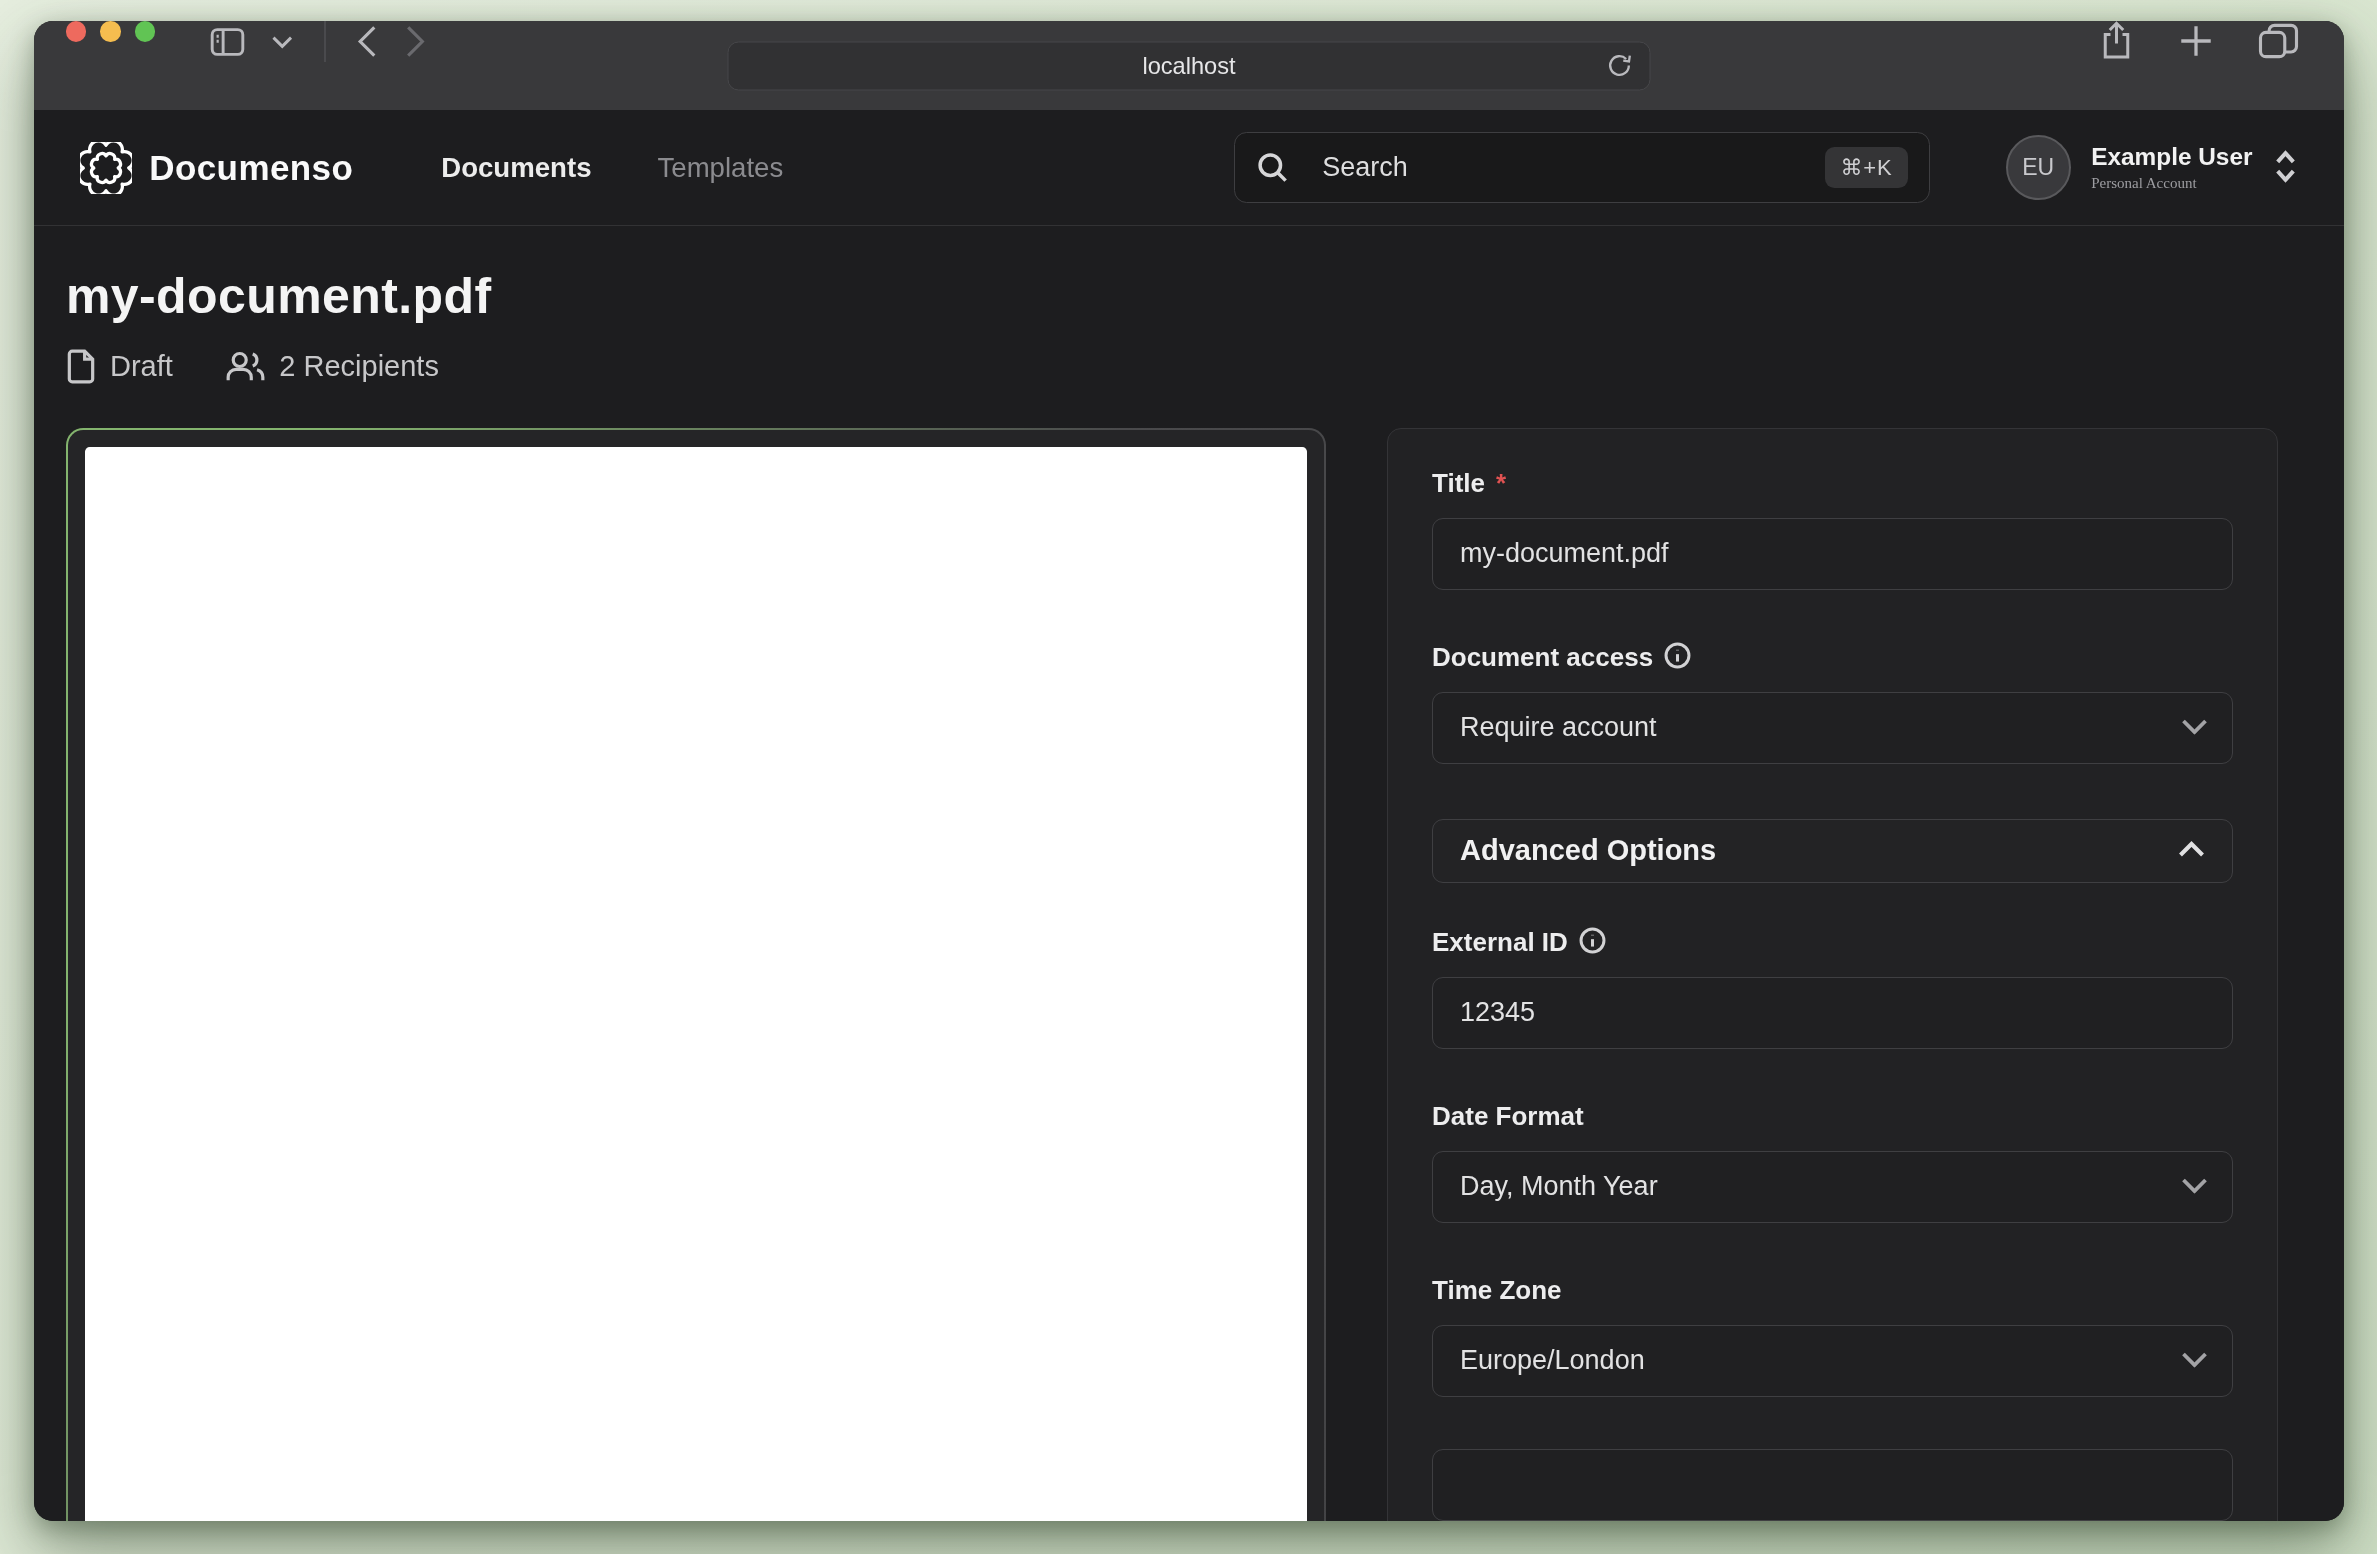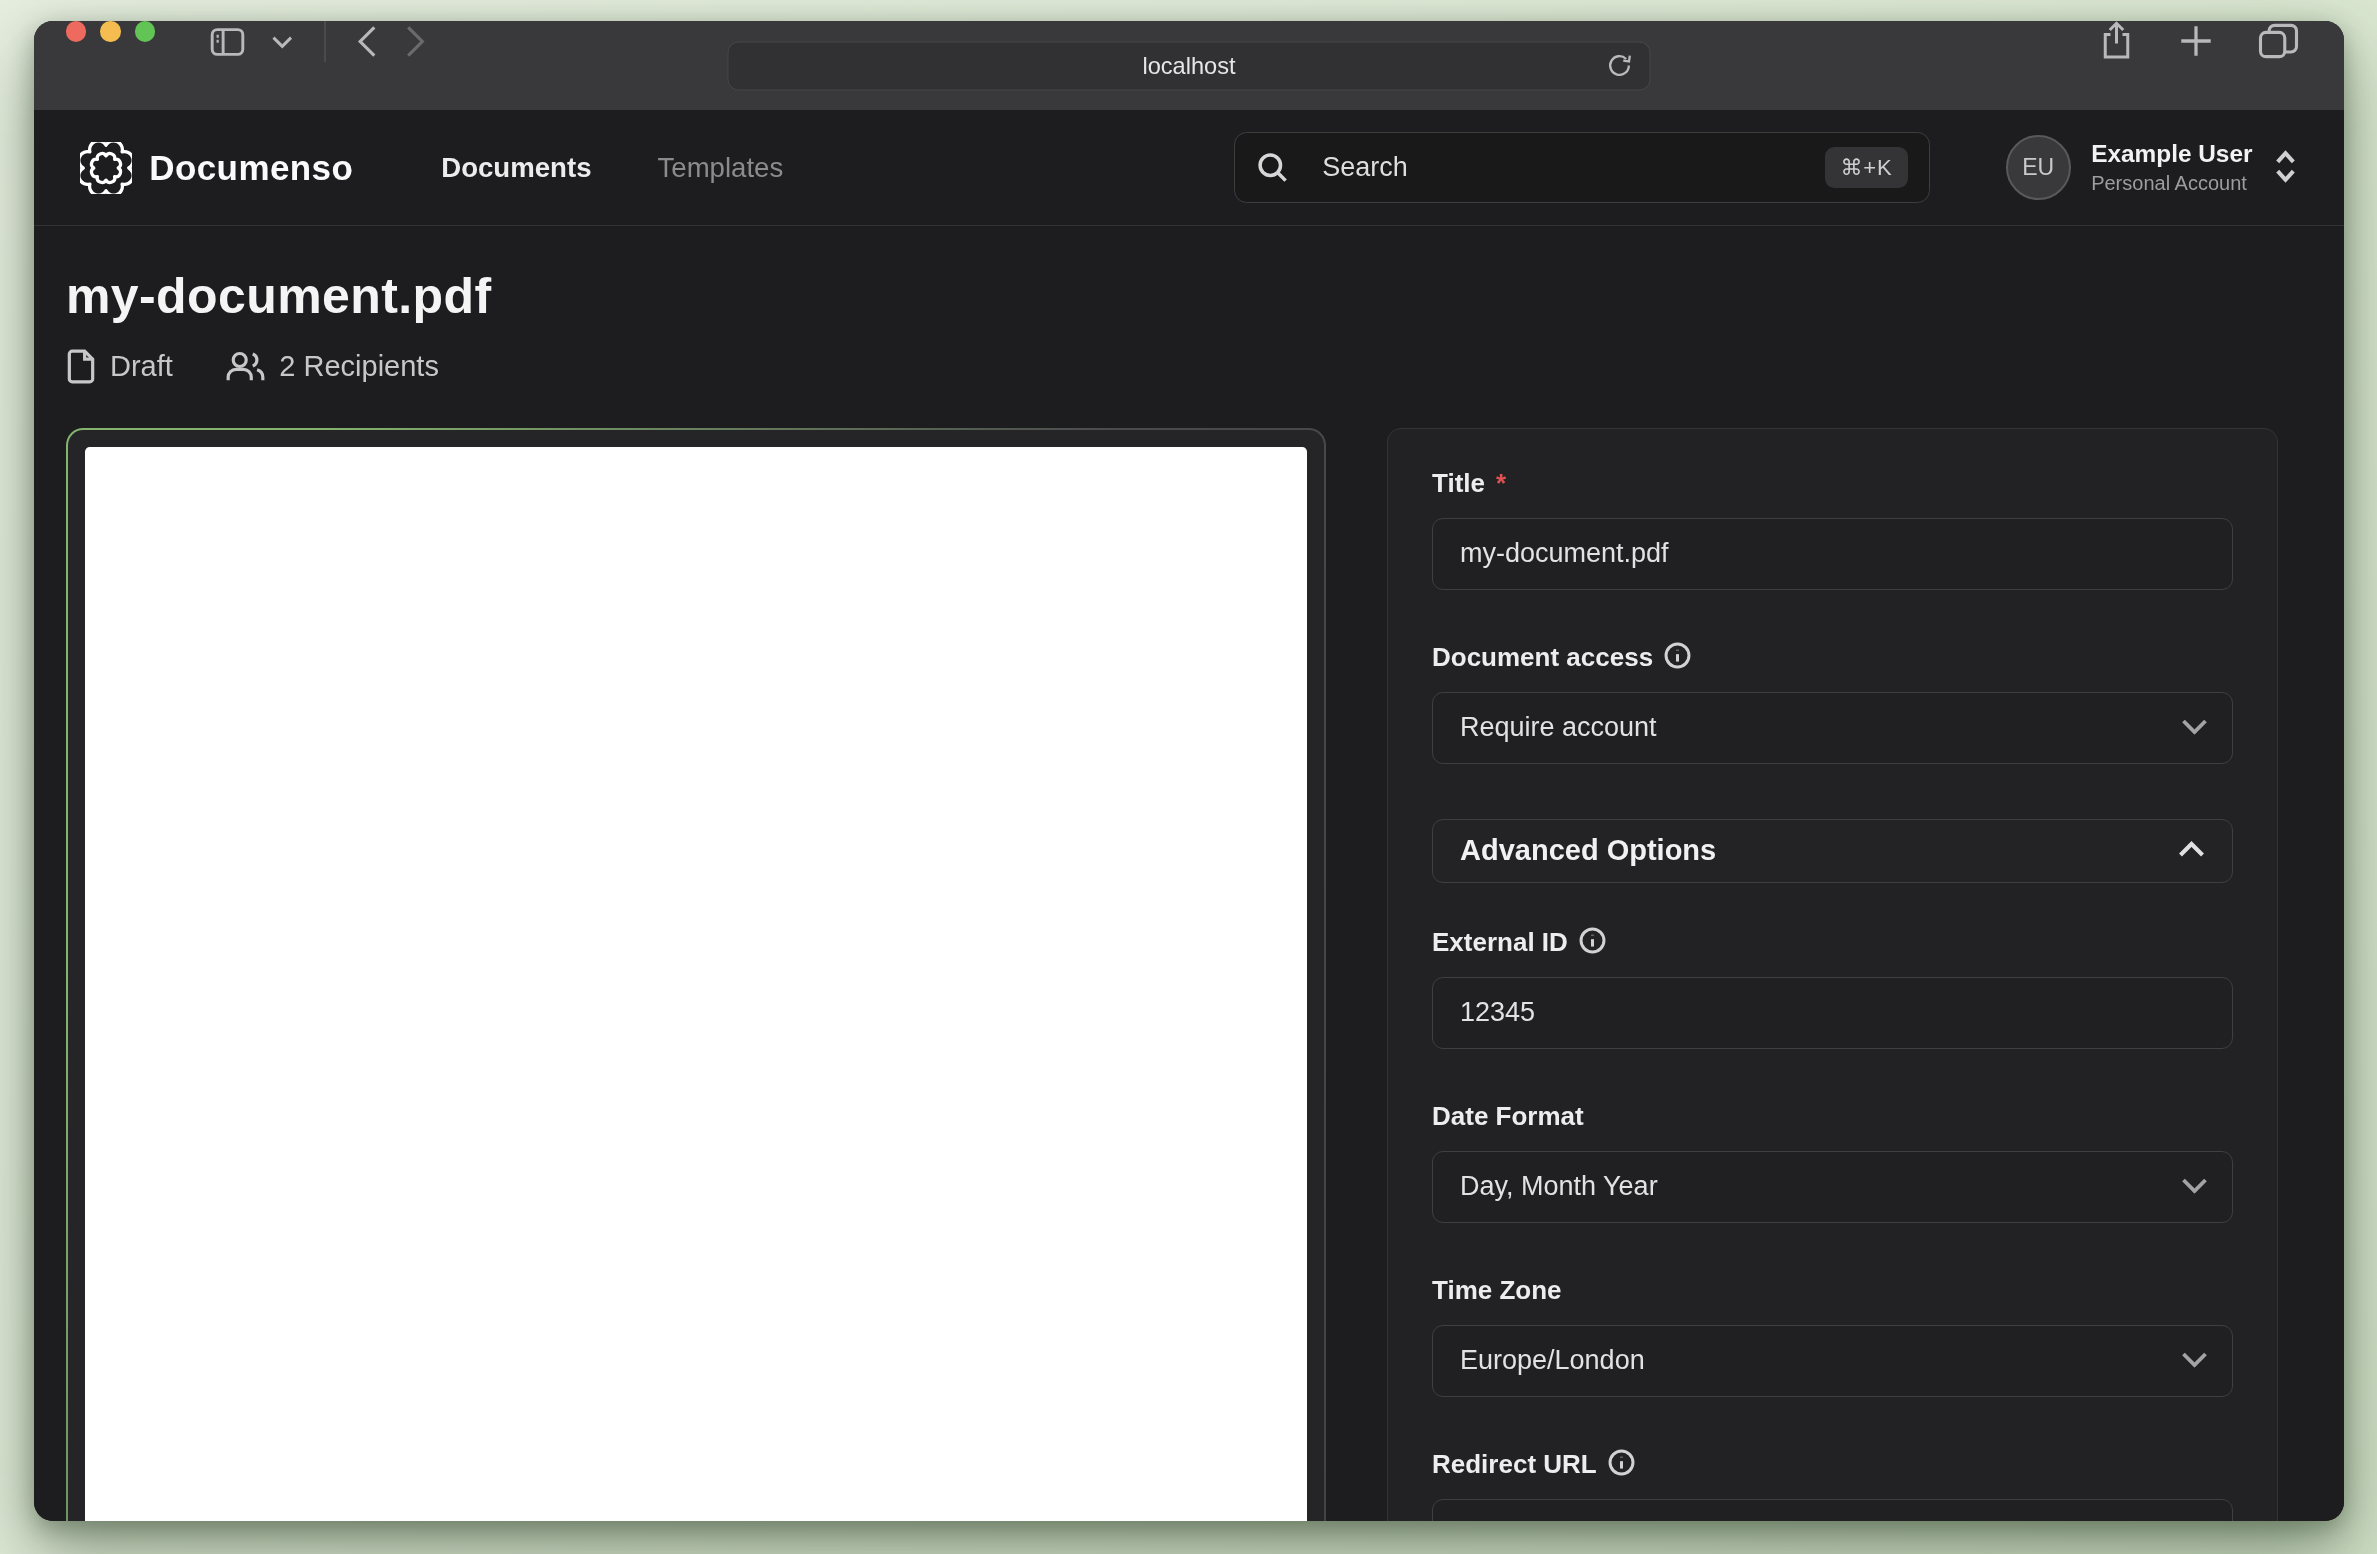--- a/index.html
+++ b/index.html
@@ -59,21 +59,21 @@
     background:#343436; color:#cfcfd2; border-radius:9.4px; font-size:22px;
     padding:7.9px 15.7px; letter-spacing:0.8px;
   }
   .user{ display:flex; align-items:center; gap:20.5px; margin-left:76px; }
   .avatar{
     width:65px; height:65px; border-radius:50%; background:#39393c; border:2.4px solid #59595c;
     color:#c9c9cd; font-size:23px; display:flex; align-items:center; justify-content:center;text-align:right;
   }
   .user-meta{ display:flex; flex-direction:column; gap:4.7px; }
   .user-name{ color:#f2f2f2; font-size:24.4px; font-weight:600; }
-  .user-account{ color:#9d9da1; font-size:20px; }
+  .user-account{ color:#9d9da1; font-size:15px;font-family:Liberation Serif, serif; }
   .user-caret svg{ stroke:#d0d0d3; fill:none; stroke-width:2.6; }
   
   .main{ flex:1; position:relative; padding:0 32px; background:#1d1d1f; overflow:hidden; }
   .doc-title{ margin-top:41px; color:#f4f4f4; font-size:50px; font-weight:bold; letter-spacing:0.4px; }
   .status-row{ margin-top:23.6px; display:flex; align-items:center; gap:20.5px; }
   .status-item{ display:flex; align-items:center; gap:14px; color:#c7c7c9; font-size:29px; }
   .status-item + .status-item{ margin-left:33px; }
   .status-item svg{ stroke:#c7c7c9; fill:none; stroke-width:2.2; }
   .content-row{ margin-top:44px; display:flex; gap:61px; align-items:flex-start; }
   .doc-card{
@@ -324,30 +324,20 @@
             <span class="select-value">Europe/London</span>
             <span class="select-caret">
               <svg width="27" height="17.3" viewBox="0 0 17 11">
                   <polyline points="1.5,2 8.5,9 15.5,2"></polyline>
                 </svg>
             </span>
           </div>
         </div>
 
         <div class="field">
-          <div class="field-label-row">
-            <span class="field-label">Redirect URL</span>
-            <span class="info-icon">
-              <svg width="27" height="27" viewBox="0 0 20 20">
-                  <circle cx="10" cy="10" r="8.5"></circle>
-                  <line x1="10" y1="9" x2="10" y2="14.5"></line>
-                  <line x1="10" y1="5.8" x2="10" y2="6.2"></line>
-                </svg>
-            </span>
-          </div>
           <div class="control">
             
           </div>
         </div>
 
       </div>
     </div>
   </div>
 </div>
 

